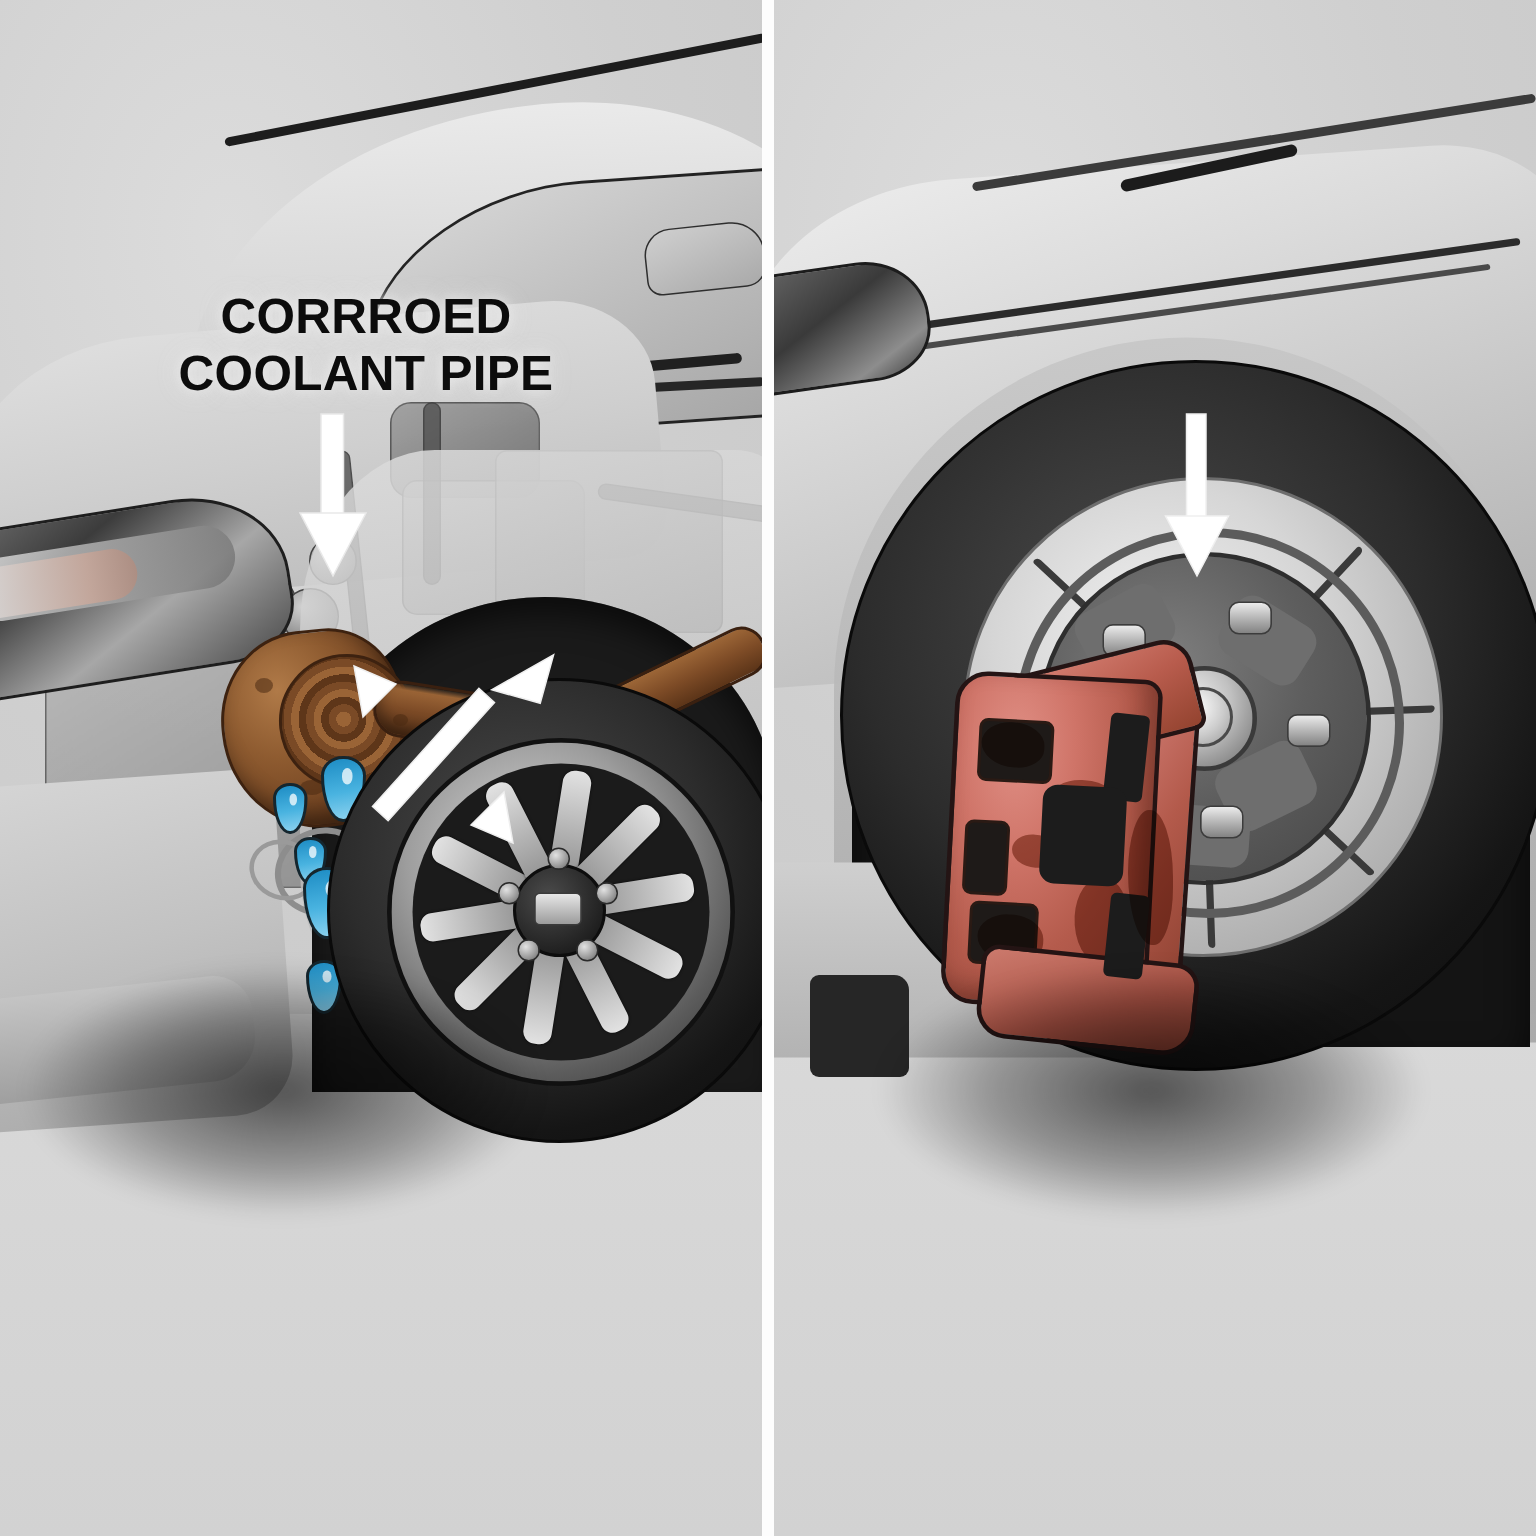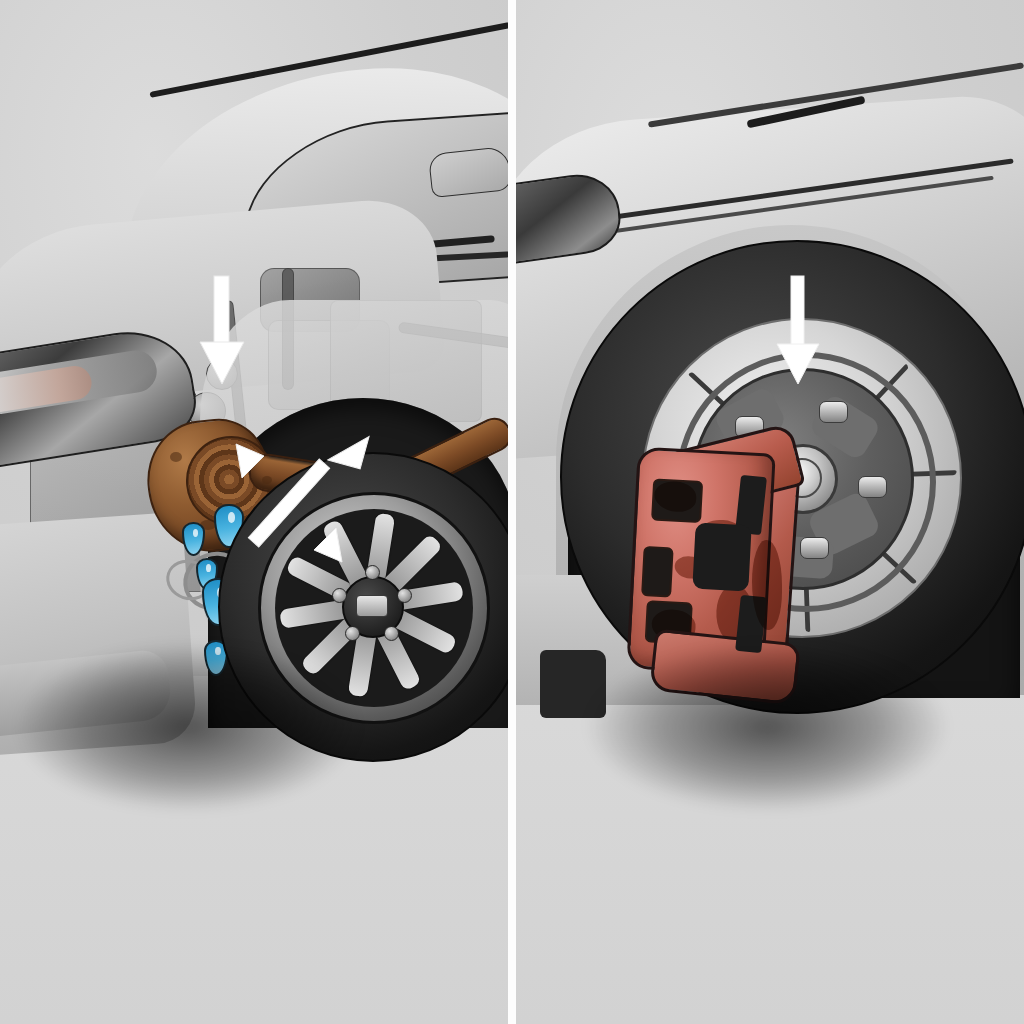--- a/index.html
+++ b/index.html
@@ -623,20 +623,22 @@
 
     <svg class="arrow-svg" id="L-arrow-diagonal" width="130" height="130" style="left:224px;top:438px" viewBox="0 0 130 130">
       <g fill="#ffffff" stroke="#efefef" stroke-width="1">
         <rect x="58" y="12" width="14" height="106" transform="rotate(42 65 65)"></rect>
         <polygon points="65,65 95,50 80,20" transform="rotate(42 65 65) translate(0,-58)"></polygon>
         <polygon points="12,6 40,18 18,40"></polygon>
         <polygon points="118,124 90,112 112,90"></polygon>
       </g>
     </svg>
 
+    <div class="label" id="label-left">CORRROED
+COOLANT PIPE</div>
   </div>
 
   <div class="panel" id="panel-right">
     <div class="panel-bg"></div>
     <div class="ground"></div>
 
     <div class="body-shell" id="R-body"></div>
     <div class="dark-trim" id="R-glass-edge"></div>
     <div class="dark-trim" id="R-wiper"></div>
     <div class="dark-trim" id="R-beltline"></div>

